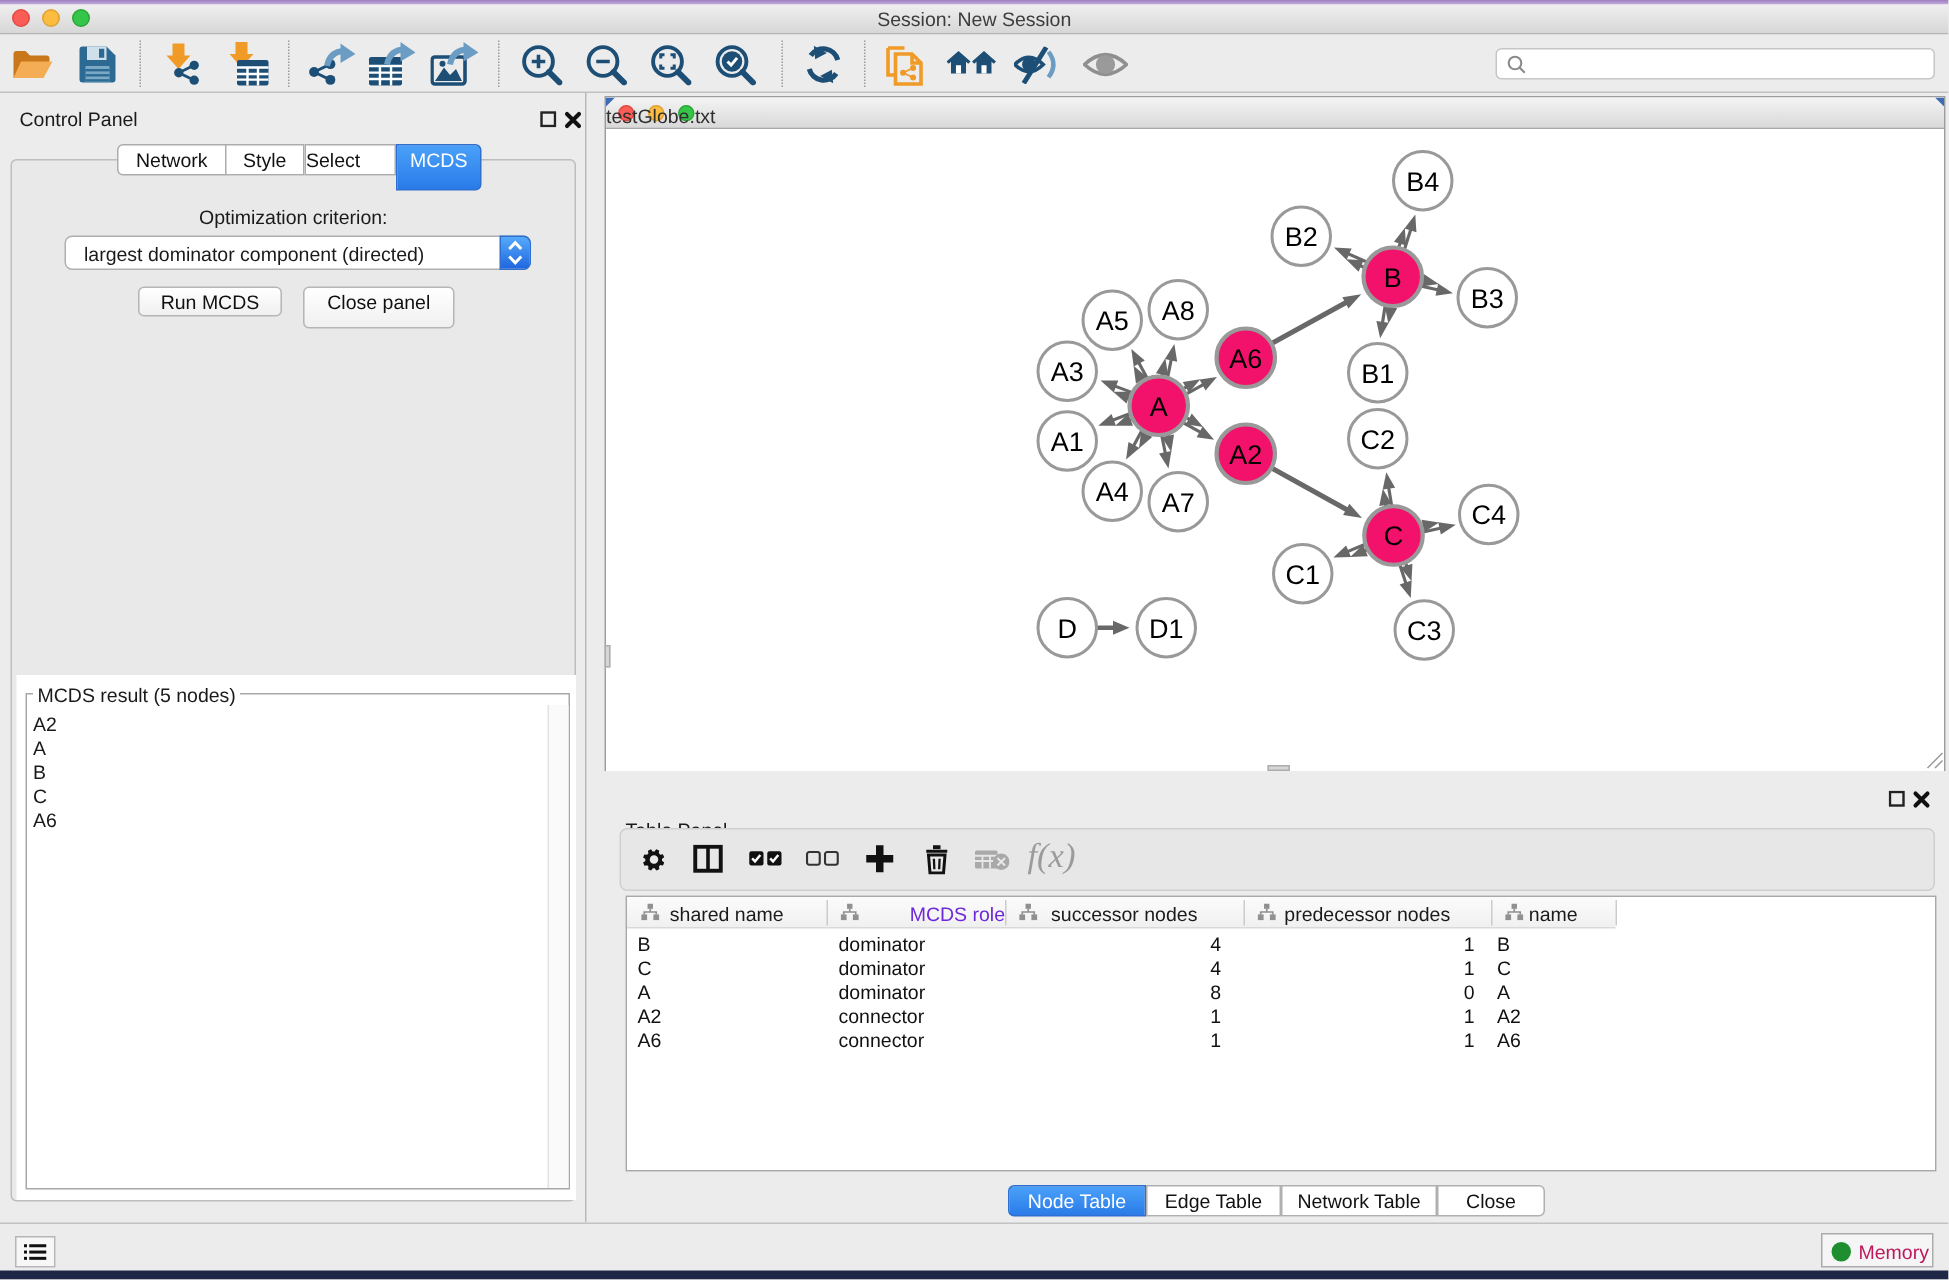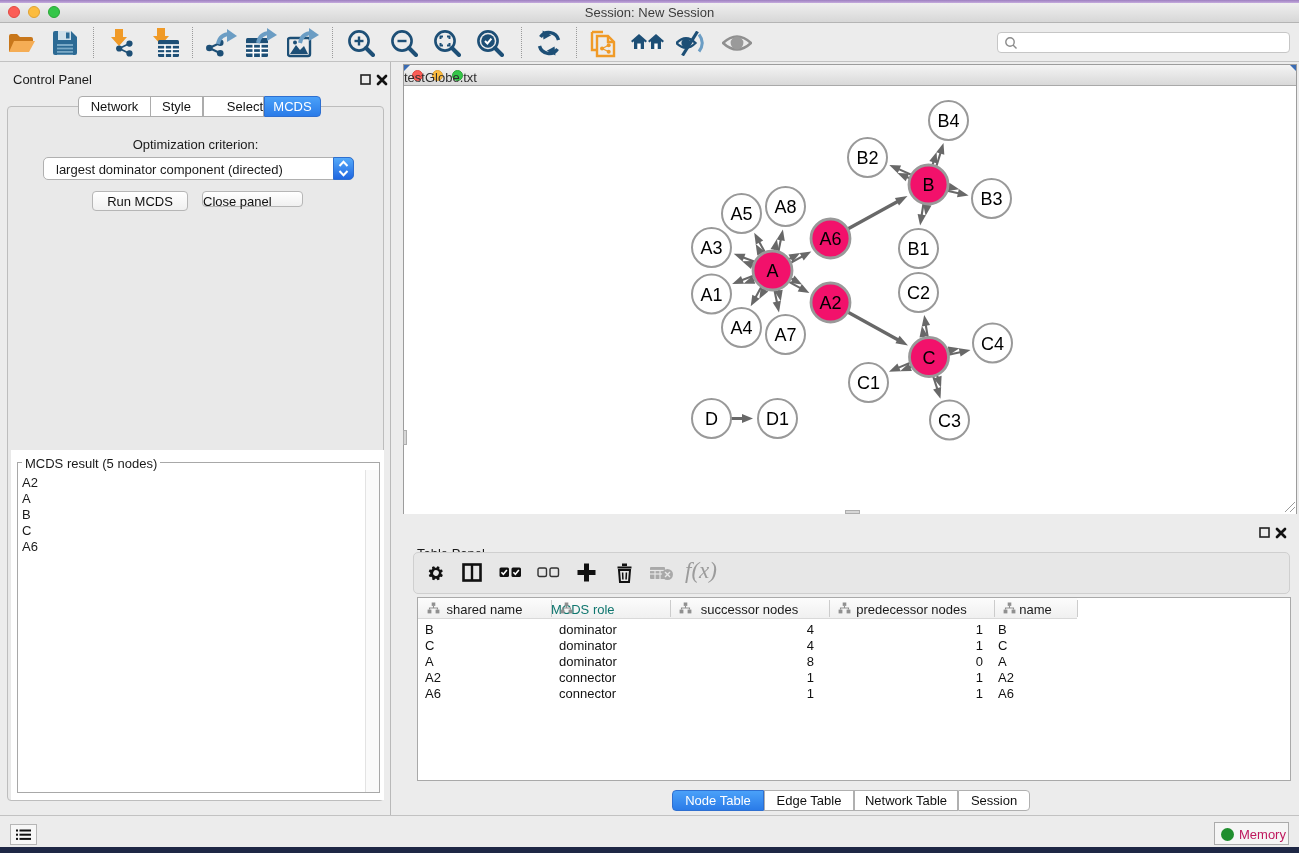--- a/index.html
+++ b/index.html
@@ -159,32 +159,32 @@
 <div class="abs hdr13" style="left:13px;top:72px">Control Panel</div>
 <svg style="position:absolute;left:360px;top:74px" width="11" height="11" viewBox="0 0 11 11">
     <rect x="1" y="1" width="9" height="9" fill="none" stroke="#222" stroke-width="1.6"></rect>
   </svg>
 <svg style="position:absolute;left:376px;top:74px" width="12" height="12" viewBox="0 0 12 12">
     <path d="M2 2 L10 10 M10 2 L2 10" stroke="#111" stroke-width="2.7" stroke-linecap="round"></path>
   </svg>
 <div class="abs" style="left:7px;top:106px;width:377px;height:695px;background:#e9e9e9;border:1px solid #bdbdbd;border-radius:4px"></div>
 <div class="abs" style="left:78px;top:96px;width:73px;height:21px;background:#ffffff;color:#111;border:1px solid #acacac;border-radius:4px 0 0 4px;margin-left:0px;font-size:13px;text-align:center;line-height:20px">Network</div>
 <div class="abs" style="left:151px;top:96px;width:53px;height:21px;background:#ffffff;color:#111;border:1px solid #acacac;margin-left:-1px;font-size:13px;text-align:center;line-height:20px">Style</div>
-<div class="abs" style="left:204px;top:96px;width:61px;height:21px;background:#ffffff;color:#111;border:1px solid #acacac;margin-left:-1px;font-size:13px;text-align:right;line-height:20px">Select</div>
-<div class="abs" style="left:265px;top:96px;width:57px;height:21px;background:linear-gradient(#4aa1f9,#2a7be8);color:#fff;border:1px solid #2e6fd0;border-radius:0 4px 4px 0;margin-left:-1px;font-size:13px;text-align:center;line-height:20px">MCDS</div>
+<div class="abs" style="left:204px;top:96px;width:61px;height:21px;background:#ffffff;color:#111;border:1px solid #acacac;margin-left:-1px;font-size:13px;text-align:left;line-height:20px">Select</div>
+<div class="abs" style="left:265px;top:96px;width:57px;height:31px;background:linear-gradient(#4aa1f9,#2a7be8);color:#fff;border:1px solid #2e6fd0;border-radius:0 4px 4px 0;margin-left:-1px;font-size:13px;text-align:center;line-height:20px">MCDS</div>
 <div class="abs hdr13" style="left:7px;top:137px;width:377px;text-align:center">Optimization criterion:</div>
 <div class="abs" style="left:43px;top:157px;width:311px;height:23px;background:#fff;border:1px solid #b0b0b0;border-radius:5px"></div>
 <div class="abs hdr13" style="left:56px;top:162px">largest dominator component (directed)</div>
 <div class="abs" style="left:333px;top:157px;width:21px;height:23px;background:linear-gradient(#55aafa,#1f66e0);border:1px solid #2e6fd0;border-radius:0 5px 5px 0"></div>
 <svg class="abs" style="left:337px;top:160px" width="13" height="17" viewBox="0 0 13 17">
     <path d="M2.5 6 L6.5 1.8 L10.5 6" fill="none" stroke="#fff" stroke-width="2"></path>
     <path d="M2.5 11 L6.5 15.2 L10.5 11" fill="none" stroke="#fff" stroke-width="2"></path>
   </svg>
 <div class="abs" style="left:92px;top:191px;width:96px;height:20px;background:linear-gradient(#ffffff,#f0f0f0);border:1px solid #b6b6b6;border-radius:4px;font-size:13px;color:#111;text-align:center;line-height:19px">Run MCDS</div>
-<div class="abs" style="left:202px;top:191px;width:101px;height:16px;background:linear-gradient(#ffffff,#f0f0f0);border:1px solid #b6b6b6;border-radius:4px;font-size:13px;color:#111;text-align:left;line-height:19px">Close panel</div>
+<div class="abs" style="left:202px;top:191px;width:101px;height:28px;background:linear-gradient(#ffffff,#f0f0f0);border:1px solid #b6b6b6;border-radius:4px;font-size:13px;color:#111;text-align:center;line-height:19px">Close panel</div>
 <div class="abs" style="left:11px;top:450px;width:373px;height:350px;background:#fff"></div>
 <div class="abs" style="left:17px;top:462px;width:363px;height:331px;border:1px solid #a8a8a8"></div>
 <div class="abs hdr13" style="left:22px;top:456px;background:#fff;padding:0 3px">MCDS result (5 nodes)</div>
 <div class="abs" style="left:365px;top:470px;width:14px;height:322px;background:#fafafa;border-left:1px solid #e3e3e3"></div>
 <div class="abs hdr13" style="left:22px;top:475px">A2</div>
 <div class="abs hdr13" style="left:22px;top:491px">A</div>
 <div class="abs hdr13" style="left:22px;top:507px">B</div>
 <div class="abs hdr13" style="left:22px;top:523px">C</div>
 <div class="abs hdr13" style="left:22px;top:539px">A6</div>
 <div class="abs" style="left:392px;top:62px;width:907px;height:753px;background:#ececec"></div>
@@ -377,21 +377,21 @@
 <div class="abs" style="left:417px;top:597px;width:874px;height:184px;background:#fff;border:1px solid #a9a9a9"></div>
 <div class="abs" style="left:418px;top:598px;width:659px;height:21px;background:linear-gradient(#fcfcfc,#f0f0f0);border-bottom:1px solid #d9d9d9"></div>
 <div class="abs" style="left:418px;top:602px;width:133px;text-align:center;font-size:13px;color:#1a1a1a">shared name</div>
 <svg style="position:absolute;left:427px;top:602px" width="13" height="12" viewBox="0 0 13 12">
     <rect x="4.7" y="0.5" width="3.6" height="3.4" fill="#909090"></rect>
     <rect x="0.6" y="7.6" width="3.8" height="3.8" fill="#909090"></rect>
     <rect x="8.6" y="7.6" width="3.8" height="3.8" fill="#909090"></rect>
     <path d="M6.5 4 L6.5 6 M2.5 7.6 L2.5 6 L10.5 6 L10.5 7.6" fill="none" stroke="#909090" stroke-width="1.1"></path>
   </svg>
 <div class="abs" style="left:551px;top:600px;width:1px;height:17px;background:#cccccc"></div>
-<div class="abs" style="left:551px;top:602px;width:119px;text-align:left;font-size:13px;color:#0f766e">MCDS role</div>
+<div class="abs" style="left:551px;top:602px;width:119px;text-align:right;font-size:13px;color:#6d28d9">MCDS role</div>
 <svg style="position:absolute;left:560px;top:602px" width="13" height="12" viewBox="0 0 13 12">
     <rect x="4.7" y="0.5" width="3.6" height="3.4" fill="#909090"></rect>
     <rect x="0.6" y="7.6" width="3.8" height="3.8" fill="#909090"></rect>
     <rect x="8.6" y="7.6" width="3.8" height="3.8" fill="#909090"></rect>
     <path d="M6.5 4 L6.5 6 M2.5 7.6 L2.5 6 L10.5 6 L10.5 7.6" fill="none" stroke="#909090" stroke-width="1.1"></path>
   </svg>
 <div class="abs" style="left:670px;top:600px;width:1px;height:17px;background:#cccccc"></div>
 <div class="abs" style="left:670px;top:602px;width:159px;text-align:center;font-size:13px;color:#1a1a1a">successor nodes</div>
 <svg style="position:absolute;left:679px;top:602px" width="13" height="12" viewBox="0 0 13 12">
     <rect x="4.7" y="0.5" width="3.6" height="3.4" fill="#909090"></rect>
@@ -437,21 +437,21 @@
 <div class="abs" style="left:880px;top:670px;width:103px;text-align:right;font-size:13px;color:#111">1</div>
 <div class="abs" style="left:998px;top:670px;font-size:13px;color:#111">A2</div>
 <div class="abs" style="left:425px;top:686px;font-size:13px;color:#111">A6</div>
 <div class="abs" style="left:559px;top:686px;font-size:13px;color:#111">connector</div>
 <div class="abs" style="left:700px;top:686px;width:114px;text-align:right;font-size:13px;color:#111">1</div>
 <div class="abs" style="left:880px;top:686px;width:103px;text-align:right;font-size:13px;color:#111">1</div>
 <div class="abs" style="left:998px;top:686px;font-size:13px;color:#111">A6</div>
 <div class="abs" style="left:672px;top:790px;width:92px;height:21px;background:linear-gradient(#4aa1f9,#2a7be8);color:#fff;border:1px solid #2e6fd0;border-radius:4px 0 0 4px;font-size:13px;text-align:center;line-height:20px">Node Table</div>
 <div class="abs" style="left:764px;top:790px;width:90px;height:21px;background:#fff;color:#111;border:1px solid #b0b0b0;font-size:13px;text-align:center;line-height:20px">Edge Table</div>
 <div class="abs" style="left:854px;top:790px;width:104px;height:21px;background:#fff;color:#111;border:1px solid #b0b0b0;font-size:13px;text-align:center;line-height:20px">Network Table</div>
-<div class="abs" style="left:958px;top:790px;width:72px;height:21px;background:#fff;color:#111;border:1px solid #b0b0b0;border-radius:0 4px 4px 0;font-size:13px;text-align:center;line-height:20px">Session</div>
+<div class="abs" style="left:958px;top:790px;width:72px;height:21px;background:#fff;color:#111;border:1px solid #b0b0b0;border-radius:0 4px 4px 0;font-size:13px;text-align:center;line-height:20px">Close</div>
 <div class="abs" style="left:0;top:815px;width:1299px;height:32px;background:#ececec;border-top:1px solid #c2c2c2"></div>
 <div class="abs" style="left:10px;top:824px;width:27px;height:21px;background:#f7f7f7;border:1px solid #b6b6b6"></div>
 <svg class="abs" style="left:16px;top:829px" width="15" height="12" viewBox="0 0 15 12">
     <g fill="#111">
       <rect x="0" y="0.5" width="2" height="2"></rect>
       <rect x="3.5" y="0.5" width="11.5" height="2"></rect>
       <rect x="0" y="4.7" width="2" height="2"></rect>
       <rect x="3.5" y="4.7" width="11.5" height="2"></rect>
       <rect x="0" y="8.9" width="2" height="2"></rect>
       <rect x="3.5" y="8.9" width="11.5" height="2"></rect>

